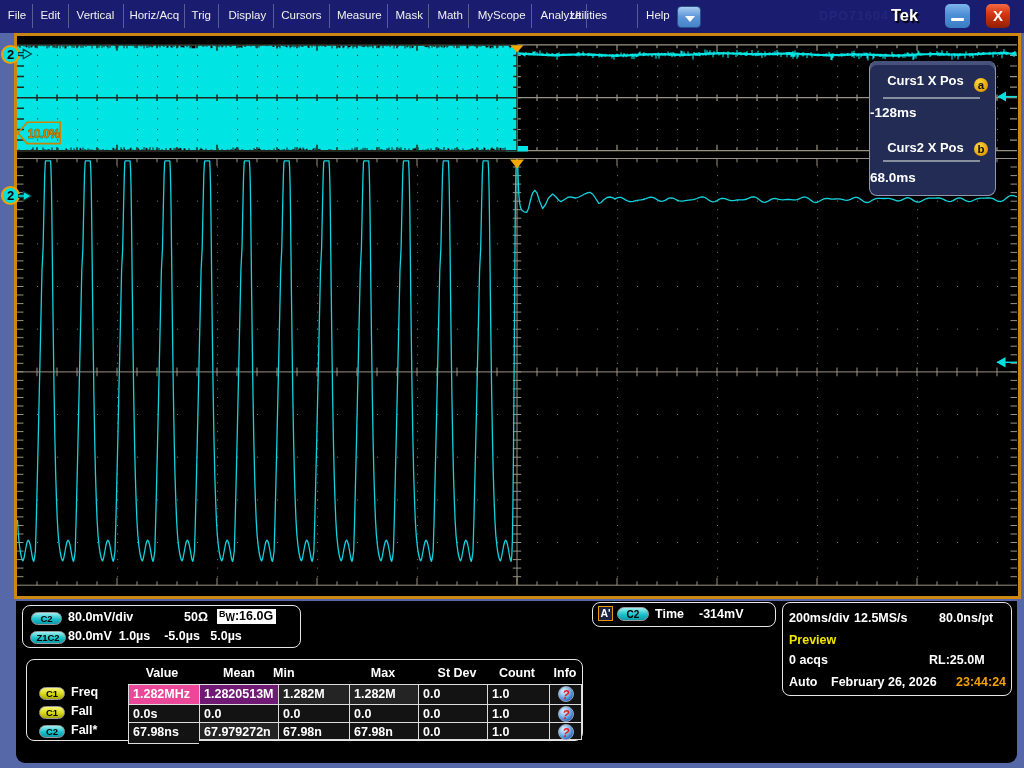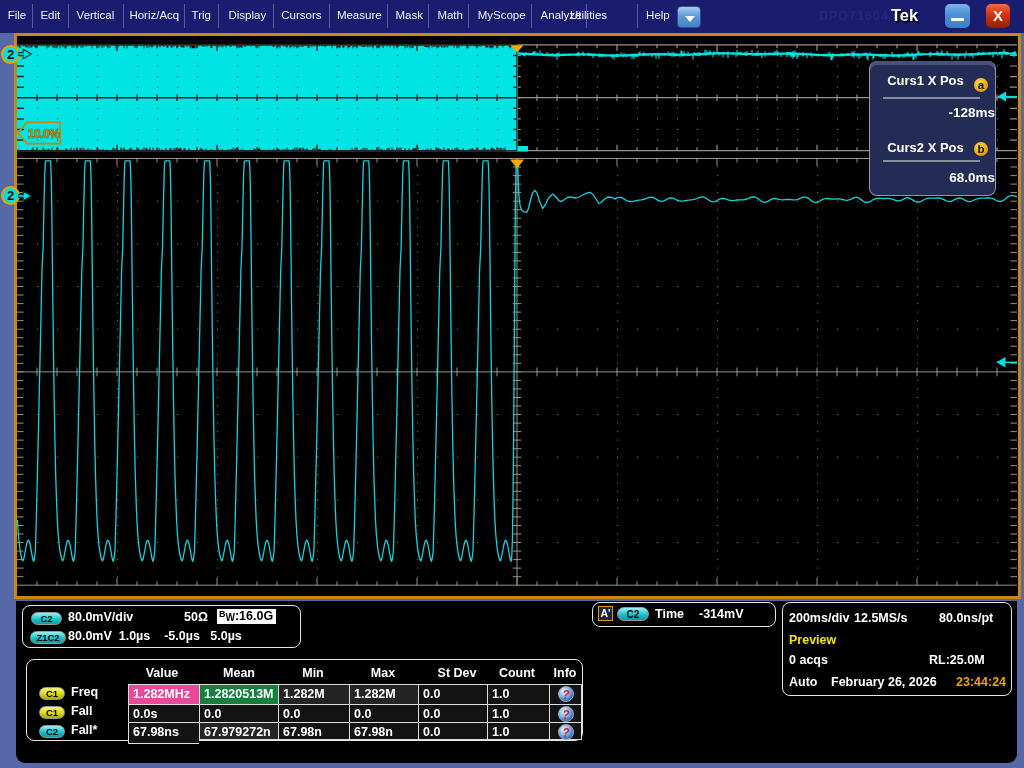--- a/index.html
+++ b/index.html
@@ -20,21 +20,21 @@
 #ddbtn::after{content:"";position:absolute;left:7px;top:9px;border-left:5px solid transparent;
  border-right:5px solid transparent;border-top:6px solid #fff}
 #wavebox{left:13.5px;top:33px;width:1007px;height:565.5px;background:#000;border:3.5px solid #cc8710}
 .chbadge{position:absolute;width:19px;height:19px;border-radius:50%;background:#00e0e0;
  border:2px solid #f0a000;color:#000;font-size:13px;font-weight:bold;text-align:center;
  line-height:15px;z-index:5}
 #cpanel{left:869px;top:61px;width:127px;height:135px;background:#222c54;border-radius:8px;
  border:1px solid #8f96ad;border-top:none;z-index:6;
  box-shadow:inset 0 4px 0 #47527c}
 .cptitle{position:absolute;width:100%;text-align:center;color:#fff;font-weight:bold;font-size:13px}
-.cpval{position:absolute;width:100%;text-align:right;color:#fff;font-weight:bold;font-size:13.5px}
+.cpval{position:absolute;width:100%;text-align:left;color:#fff;font-weight:bold;font-size:13.5px}
 .cpdiv{position:absolute;left:13px;width:97px;height:1.5px;background:#8890a0}
 .cpbadge{position:absolute;left:104px;width:14px;height:14px;border-radius:50%;
  background:radial-gradient(circle at 35% 30%,#ffd540,#e09c00 75%);color:#111;
  font-size:11.5px;font-weight:bold;text-align:center;line-height:14px}
 #botpanel{left:16px;top:601px;width:1001px;height:162px;background:#000;border-radius:0 0 9px 9px}
 .rbox{position:absolute;border:1.6px solid #e6e6e6;border-radius:8px;background:#000}
 .rt{position:absolute;color:#fff;font-weight:bold;font-size:12.5px;white-space:nowrap}
 .pill{position:absolute;border-radius:7px;color:#000;font-weight:bold;text-align:center;
  border:1px solid #999}
 .cpill{background:linear-gradient(#9ff0f0,#17c2cc 55%,#0b9aa8)}
@@ -149,29 +149,29 @@
     <div class="rt" style="left:6px;top:30px;color:#f5e300">Preview</div>
     <div class="rt" style="left:6px;top:50px">0 acqs</div>
     <div class="rt" style="left:146px;top:50px">RL:25.0M</div>
     <div class="rt" style="left:6px;top:72px">Auto</div>
     <div class="rt" style="left:48px;top:72px">February 26, 2026</div>
     <div class="rt" style="left:173px;top:72px;color:#f5a000">23:44:24</div>
   </div>
 <div class="abs rbox" style="left:26px;top:659px;width:557px;height:82px">
     <div class="rt" style="left:95px;top:6px;width:80px;text-align:center">Value</div>
     <div class="rt" style="left:172px;top:6px;width:80px;text-align:center">Mean</div>
-    <div class="rt" style="left:246px;top:6px;width:80px;text-align:center">Min</div>
+    <div class="rt" style="left:246px;top:6px;width:80px;text-align:left">Min</div>
     <div class="rt" style="left:316px;top:6px;width:80px;text-align:center">Max</div>
     <div class="rt" style="left:390px;top:6px;width:80px;text-align:center">St Dev</div>
     <div class="rt" style="left:450px;top:6px;width:80px;text-align:center">Count</div>
     <div class="rt" style="left:498px;top:6px;width:80px;text-align:center">Info</div>
     <div class="cell" style="left:101px;top:23.5px;width:71px;height:20.0px;background:#ec4899">
       <div class="ctx">1.282MHz</div>
     </div>
-    <div class="cell" style="left:172px;top:23.5px;width:79px;height:20.0px;background:#15803d">
+    <div class="cell" style="left:172px;top:23.5px;width:79px;height:20.0px;background:#701a75">
       <div class="ctx">1.2820513M</div>
     </div>
     <div class="cell" style="left:251px;top:23.5px;width:71px;height:20.0px;background:#242424">
       <div class="ctx">1.282M</div>
     </div>
     <div class="cell" style="left:322px;top:23.5px;width:69px;height:20.0px;background:#242424">
       <div class="ctx">1.282M</div>
     </div>
     <div class="cell" style="left:391px;top:23.5px;width:69px;height:20.0px;background:#131313">
       <div class="ctx">0.0</div>

